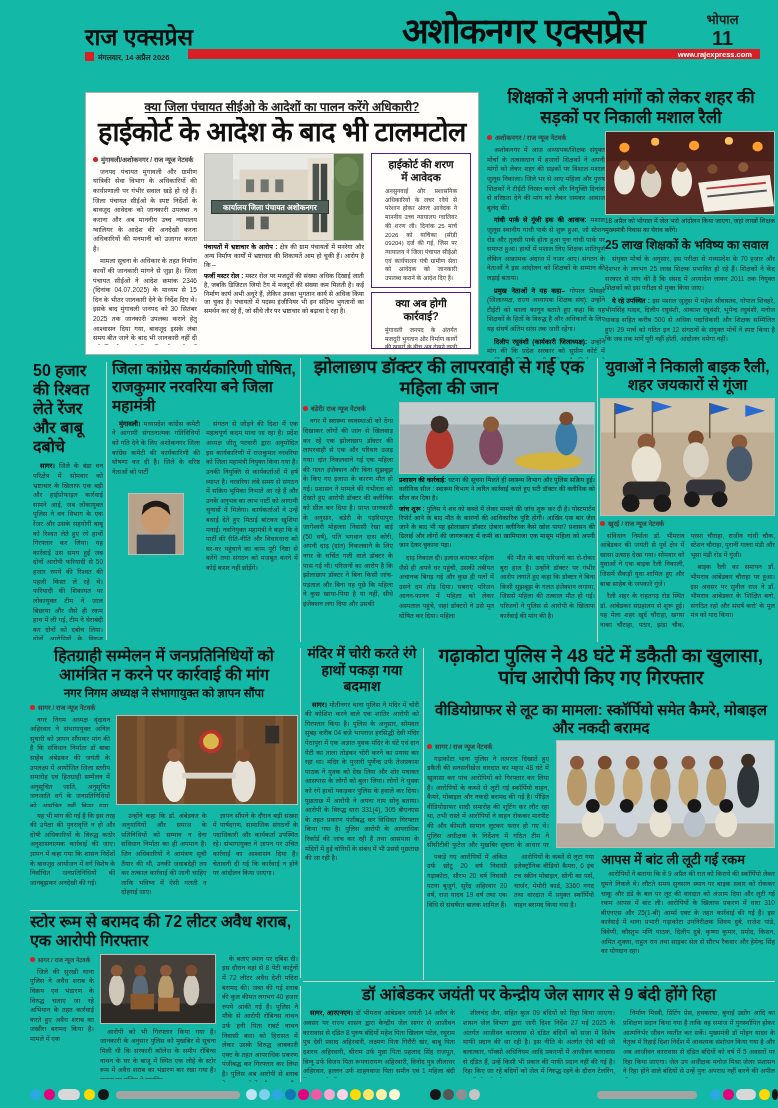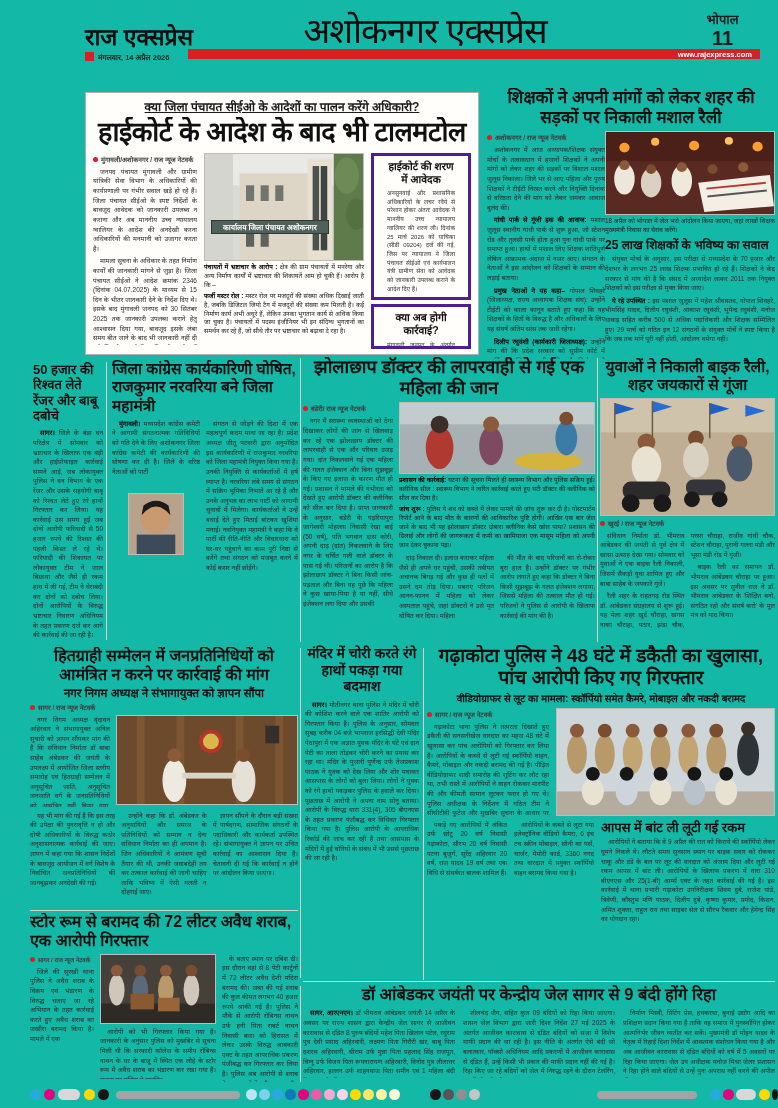--- a/index.html
+++ b/index.html
@@ -13,41 +13,41 @@
   .body-text b { color:#000; }
   .byline { display:flex; align-items:center; gap:3px; font-size:6.6px; font-weight:bold; color:#3c3c3c; margin:2px 0 3px 0; }
   .dot { width:5px; height:5px; border-radius:50%; background:#d91f26; flex:0 0 auto; }
   .photo { position:relative; overflow:hidden; background:#d5d5d0; border:1px solid #bdbdb5; }
   .photo svg { display:block; width:100%; height:100%; }
   .cap { font-size:6.3px; line-height:1.42; text-align:justify; color:#222; margin-top:2px; }
   .cap b { color:#000; }
   .subhead { font-weight:bold; color:#101010; line-height:1.2; }
   .vrule { position:absolute; width:1px; background:#d2d0c8; }
   .hrule { position:absolute; height:1px; background:#d2d0c8; }
-  .boxed { border:3px solid #4c1d95; background:#fffefa; padding:4px 13px; }
+  .boxed { border:1px solid #4c1d95; background:#fffefa; padding:4px 13px; }
   .boxed h4 { font-size:10.5px; text-align:center; line-height:1.25; margin-bottom:3px; color:#111; }
   .boxed p { font-size:6px; line-height:1.45; text-align:justify; color:#333; }
   .rm { position:absolute; border-radius:50%; width:11px; height:11px; }
   .rm-pill { position:absolute; border-radius:6px; height:11px; }
   .rm-bar { position:absolute; border-radius:5px; height:8px; background:#a3a3a3; top:2px; }
   .photo-sign { position:absolute; left:6px; right:34px; bottom:26px; background:#50605a; color:#fff;
                 font-size:7.5px; font-weight:bold; text-align:center; padding:1px 0; border:1px solid #2e3a35; }
 </style>
 </head>
 <body>
 
 <div class="page">
 
   <header>
     <div class="abs" style="left:85px;top:20px;width:140px;font-size:23px;font-weight:bold;color:#0d0d0d;">राज एक्सप्रेस</div>
     <div class="abs" style="left:85px;top:52px;display:flex;align-items:flex-start;gap:4px;">
       <span style="width:9px;height:9px;background:#d91f26;display:inline-block;"></span>
       <span style="font-size:7.5px;font-weight:bold;color:#222;">मंगलवार, 14 अप्रैल 2026</span>
     </div>
-    <div class="abs" style="left:205px;top:6px;width:440px;text-align:center;font-size:35px;font-weight:normal;color:#0b0b0b;letter-spacing:-1px;">अशोकनगर एक्सप्रेस</div>
+    <div class="abs" style="left:205px;top:6px;width:440px;text-align:right;font-size:35px;font-weight:bold;color:#0b0b0b;letter-spacing:-1px;">अशोकनगर एक्सप्रेस</div>
     <div class="abs" style="left:680px;top:10px;width:85px;text-align:center;">
       <div style="font-size:13px;font-weight:bold;">भोपाल</div>
       <div style="font-size:20px;font-weight:bold;line-height:1;">11</div>
     </div>
     <div class="abs" style="left:188px;top:49px;width:572px;height:10px;background:#d91f26;display:flex;align-items:center;justify-content:flex-end;padding-right:8px;">
       <span style="font-size:7.5px;font-weight:bold;color:#fff;">www.rajexpress.com</span>
     </div>
   </header>
 
   <section class="abs" style="left:85px;top:92px;width:394px;height:263px;border:1px solid #b2b0a6;background:#fffefb;padding:4px 7px;">
@@ -60,21 +60,21 @@
         <div class="byline">
           <span class="dot"></span>
           <span>मुंगावली/अशोकनगर / राज न्यूज नेटवर्क</span>
         </div>
         <div class="body-text" style="height:178px;">
           <p>जनपद पंचायत मुंगावली और ग्रामीण यांत्रिकी सेवा विभाग के अधिकारियों की कार्यप्रणाली पर गंभीर सवाल खड़े हो रहे हैं। जिला पंचायत सीईओ के स्पष्ट निर्देशों के बावजूद आवेदक को जानकारी उपलब्ध न कराना और अब माननीय उच्च न्यायालय ग्वालियर के आदेश की अनदेखी करना अधिकारियों की मनमानी को उजागर करता है।</p>
           <p>मामला सूचना के अधिकार के तहत निर्माण कार्यों की जानकारी मांगने से जुड़ा है। जिला पंचायत सीईओ ने आदेश क्रमांक 2346 (दिनांक 04.07.2025) के माध्यम से 15 दिन के भीतर जानकारी देने के निर्देश दिए थे। इसके बाद मुंगावली जनपद को 30 सितंबर 2025 तक जानकारी उपलब्ध कराने हेतु आश्वासन दिया गया, बावजूद इसके लंबा समय बीत जाने के बाद भी जानकारी नहीं दी गई, जिससे स्पष्ट है कि अधिकारी अपने पदों के अहंकार में आदेशों की अनदेखी कर रहे हैं।</p>
         </div>
       </div>
       <div style="width:160px;flex:0 0 auto;">
-        <div class="photo" style="height:108px;padding-left:28px;">
+        <div class="photo" style="height:88px;padding-left:28px;">
           <svg viewBox="0 0 160 88" preserveAspectRatio="none" aria-hidden="true">
             <rect width="160" height="88" fill="#d8dad4"></rect>
             <rect x="0" y="0" width="160" height="26" fill="#e9eae5"></rect>
             <rect x="8" y="16" width="112" height="72" fill="#ddd6c6"></rect>
             <rect x="92" y="4" width="30" height="84" fill="#e7e0d0"></rect>
             <rect x="16" y="26" width="10" height="13" fill="#70756f"></rect>
             <rect x="34" y="26" width="10" height="13" fill="#70756f"></rect>
             <rect x="52" y="26" width="10" height="13" fill="#70756f"></rect>
             <rect x="16" y="64" width="10" height="13" fill="#5d625d"></rect>
             <rect x="34" y="64" width="10" height="13" fill="#5d625d"></rect>
@@ -160,21 +160,21 @@
   <div class="vrule" style="left:106px;top:362px;height:278px;"></div>
   <div class="vrule" style="left:300px;top:358px;height:284px;"></div>
   <div class="vrule" style="left:597px;top:358px;height:284px;"></div>
   <div class="vrule" style="left:300px;top:648px;height:330px;"></div>
   <div class="vrule" style="left:423px;top:648px;height:332px;"></div>
   <div class="vrule" style="left:300px;top:986px;height:96px;"></div>
   <div class="hrule" style="left:30px;top:910px;width:268px;"></div>
   <div class="hrule" style="left:303px;top:981px;width:472px;"></div>
 
   <section class="abs" style="left:33px;top:362px;width:70px;height:278px;overflow:hidden;">
-    <div class="hl" style="font-size:13px;text-align:left;">50 हजार की रिश्वत लेते रेंजर और बाबू दबोचे</div>
+    <div class="hl" style="font-size:16px;text-align:left;">50 हजार की रिश्वत लेते रेंजर और बाबू दबोचे</div>
     <div class="body-text" style="margin-top:5px;height:215px;">
       <p><b>सागर।</b> <span>जिले के बंडा वन परिक्षेत्र में सोमवार को भ्रष्टाचार के खिलाफ एक बड़ी और हाईप्रोफाइल कार्रवाई सामने आई, जब लोकायुक्त पुलिस ने वन विभाग के एक रेंजर और उसके सहयोगी बाबू को रिश्वत लेते हुए रंगे हाथों गिरफ्तार कर लिया। यह कार्रवाई उस समय हुई जब दोनों आरोपी फरियादी से 50 हजार रुपये की रिश्वत की पहली किस्त ले रहे थे। फरियादी की शिकायत पर लोकायुक्त टीम ने जाल बिछाया और जैसे ही रकम हाथ में ली गई, टीम ने घेराबंदी कर दोनों को दबोच लिया। दोनों आरोपियों के विरुद्ध भ्रष्टाचार निवारण अधिनियम के तहत प्रकरण दर्ज कर आगे की कार्रवाई की जा रही है।</span></p>
     </div>
   </section>
 
   <section class="abs" style="left:112px;top:360px;width:186px;height:282px;overflow:hidden;">
     <div class="hl" style="font-size:15.5px;text-align:left;">जिला कांग्रेस कार्यकारिणी घोषित, राजकुमार नरवरिया बने जिला महामंत्री</div>
     <div style="display:flex;gap:6px;margin-top:4px;height:200px;overflow:hidden;">
       <div style="width:88px;">
         <div class="body-text" style="height:72px;">
@@ -326,21 +326,21 @@
 
   <section class="abs" style="left:305px;top:645px;width:114px;height:333px;overflow:hidden;">
     <div class="hl" style="font-size:14px;">मंदिर में चोरी करते रंगे हाथों पकड़ा गया बदमाश</div>
     <div class="body-text" style="margin-top:5px;height:268px;">
       <p><b>सागर।</b> <span>मोतीनगर थाना पुलिस ने मंदिर में चोरी की कोशिश करने वाले एक शातिर आरोपी को गिरफ्तार किया है। पुलिस के अनुसार, सोमवार सुबह करीब 04 बजे भापराज हरसिद्धी देवी मंदिर पेठापुरा में एक अज्ञात युवक मंदिर के घंटे एवं दान पेटी का ताला तोड़कर चोरी करने का प्रयास कर रहा था। मंदिर के पुजारी पूर्णेन्द्र उर्फ तेजप्रकाश पाठक ने युवक को देख लिया और शोर मचाकर आसपास के लोगों को बुला लिया। लोगों ने युवक को रंगे हाथों पकड़कर पुलिस के हवाले कर दिया। पूछताछ में आरोपी ने अपना नाम सोनू बताया। आरोपी के विरुद्ध धारा 331(4), 305 बीएनएस के तहत प्रकरण पंजीबद्ध कर विधिवत गिरफ्तार किया गया है। पुलिस आरोपी के आपराधिक रिकॉर्ड की जांच कर रही है तथा आसपास के मंदिरों में हुई चोरियों के संबंध में भी उससे पूछताछ की जा रही है।</span></p>
     </div>
   </section>
 
   <section class="abs" style="left:427px;top:645px;width:348px;height:335px;overflow:hidden;">
     <div class="hl" style="font-size:19px;">गढ़ाकोटा पुलिस ने 48 घंटे में डकैती का खुलासा, पांच आरोपी किए गए गिरफ्तार</div>
-    <div class="subhead" style="font-size:10px;text-align:center;margin-top:3px;">वीडियोग्राफर से लूट का मामला: स्कॉर्पियो समेत कैमरे, मोबाइल और नकदी बरामद</div>
+    <div class="subhead" style="font-size:15px;text-align:center;margin-top:11px;">वीडियोग्राफर से लूट का मामला: स्कॉर्पियो समेत कैमरे, मोबाइल और नकदी बरामद</div>
     <div style="display:flex;gap:7px;margin-top:3px;height:112px;overflow:hidden;">
       <div style="width:122px;flex:0 0 auto;">
         <div class="byline">
           <span class="dot"></span>
           <span>सागर / राज न्यूज नेटवर्क</span>
         </div>
         <div class="body-text" style="height:96px;">
           <p>गढ़ाकोटा थाना पुलिस ने तत्परता दिखाते हुए डकैती की सनसनीखेज वारदात का महज 48 घंटे में खुलासा कर पांच आरोपियों को गिरफ्तार कर लिया है। आरोपियों के कब्जे से लूटी गई स्कॉर्पियो वाहन, कैमरे, मोबाइल और नकदी बरामद की गई है। पीड़ित वीडियोग्राफर शादी समारोह की शूटिंग कर लौट रहा था, तभी रास्ते में आरोपियों ने वाहन रोककर मारपीट की और कीमती सामान लूटकर फरार हो गए थे। पुलिस अधीक्षक के निर्देशन में गठित टीम ने सीसीटीवी फुटेज और मुखबिर सूचना के आधार पर आरोपियों को दबोचा।</p>
         </div>
       </div>

